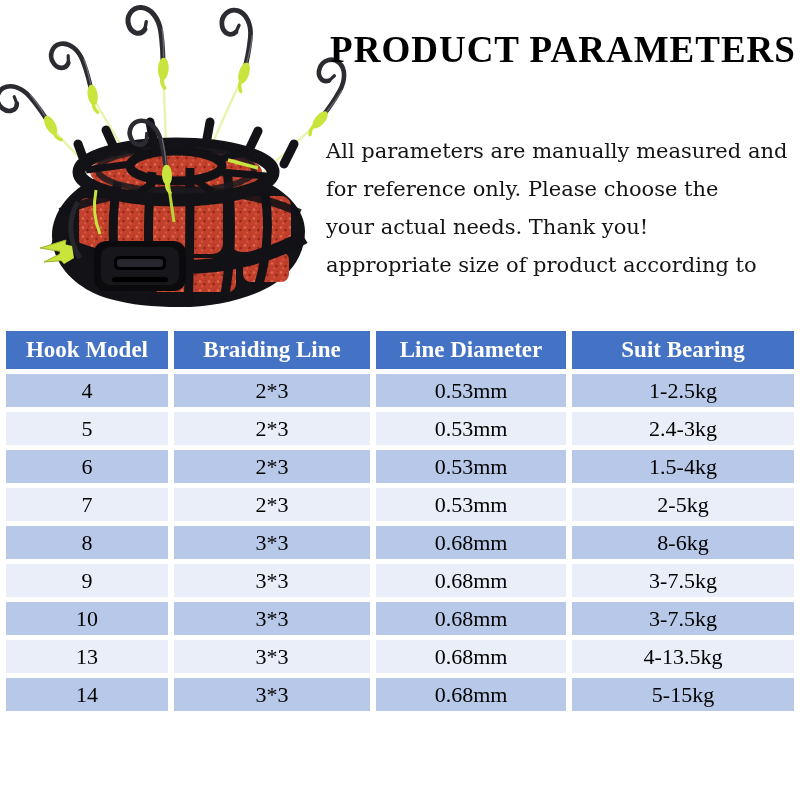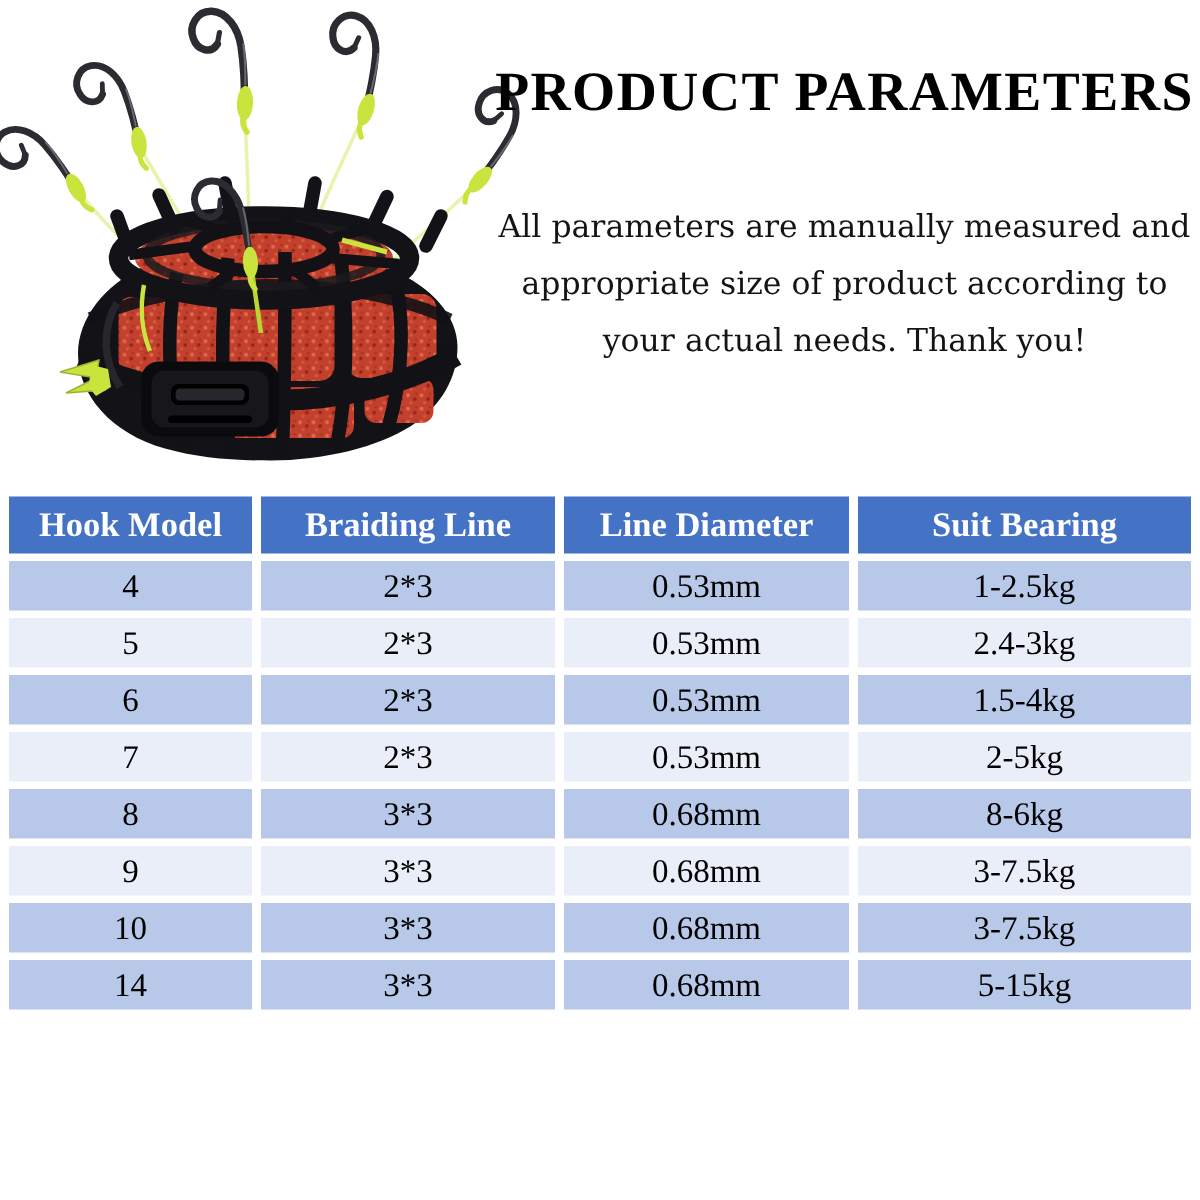--- a/index.html
+++ b/index.html
@@ -5,29 +5,29 @@
   html, body { margin: 0; padding: 0; }
   body {
     width: 800px; height: 800px;
     position: relative;
     background: #ffffff;
     overflow: hidden;
     font-family: "Liberation Serif", serif;
   }
   .photo { position: absolute; left: 0; top: 0; }
   .title {
-    position: absolute; left: 330px; top: 40px; width: 466px;
+    position: absolute; left: 330px; top: 28px; width: 466px;
     margin: 0; text-align: center;
     font-size: 37px; font-weight: bold; letter-spacing: 1px;
     color: #000; font-family: "Liberation Serif", serif;
     white-space: nowrap;
   }
   .desc {
     position: absolute; left: 326px; top: 132px; width: 474px;
-    text-align: center; font-size: 21px; line-height: 38px;
+    text-align: left; font-size: 21px; line-height: 38px;
     color: #141414; font-family: "DejaVu Serif", serif;
   }
   .desc span { display: block; white-space: nowrap; }
   table.params {
     position: absolute; left: 0; top: 326px; width: 800px;
     border-collapse: separate; border-spacing: 6px 5px;
     table-layout: fixed;
   }
   table.params th {
     background: var(--table-header-bg, #4472C4);
@@ -154,22 +154,23 @@
     </g>
 
     <path d="M168 180 C 170 196 172 208 174 222" stroke="#b8d534" stroke-width="3" fill="none"></path>
     <use href="#hk" transform="translate(167 178) rotate(-10)"></use>
   </svg>
 
   <h1 class="title">PRODUCT PARAMETERS</h1>
 
   <div class="desc">
     <span>All parameters are manually measured and</span>
+    <span>for reference only. Please choose the</span>
+    <span>your actual needs. Thank you!</span>
     <span>appropriate size of product according to</span>
-    <span>your actual needs. Thank you!</span>
   </div>
 
   <table class="params">
     <colgroup>
       <col style="width:162px">
       <col style="width:196px">
       <col style="width:190px">
       <col style="width:222px">
     </colgroup>
     <thead>
@@ -216,20 +217,26 @@
           <td>3*3</td>
           <td>0.68mm</td>
           <td>3-7.5kg</td>
         </tr>
         <tr class="dark">
           <td>10</td>
           <td>3*3</td>
           <td>0.68mm</td>
           <td>3-7.5kg</td>
         </tr>
+        <tr class="light">
+          <td>13</td>
+          <td>3*3</td>
+          <td>0.68mm</td>
+          <td>4-13.5kg</td>
+        </tr>
         <tr class="dark">
           <td>14</td>
           <td>3*3</td>
           <td>0.68mm</td>
           <td>5-15kg</td>
         </tr>
       </tbody>
   </table>
 
   <div class="watermark">TUOFILY</div>

